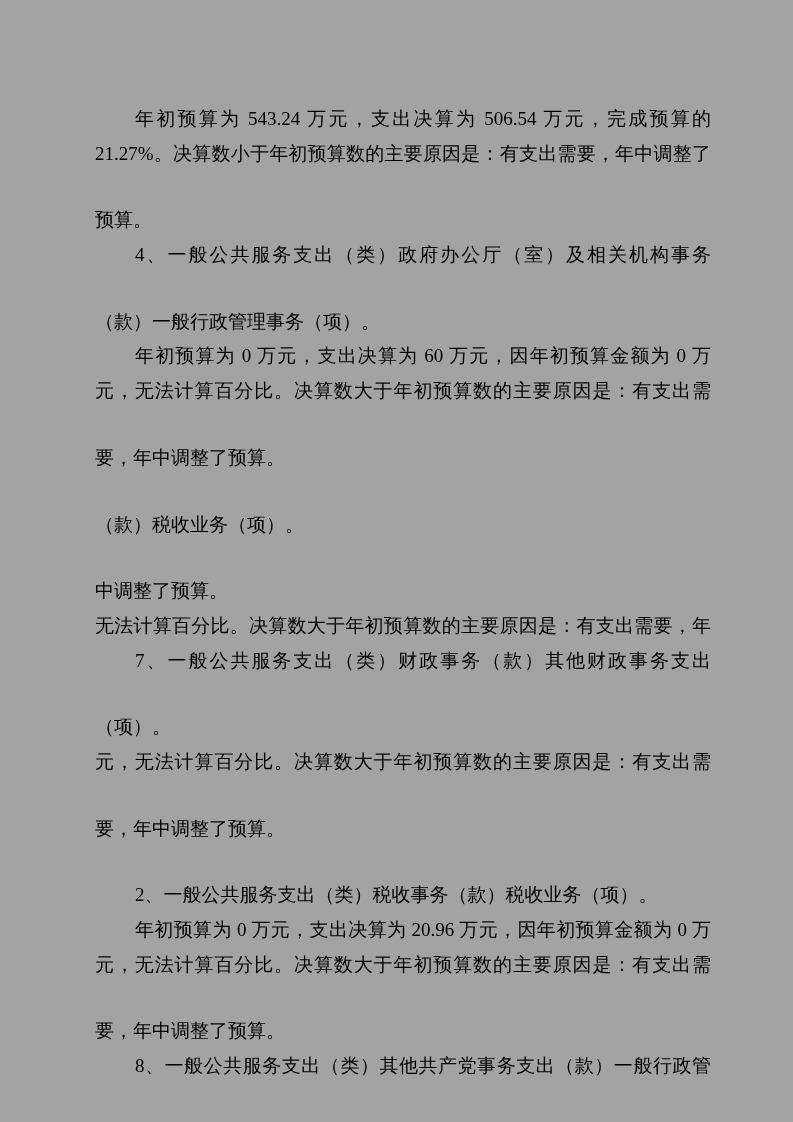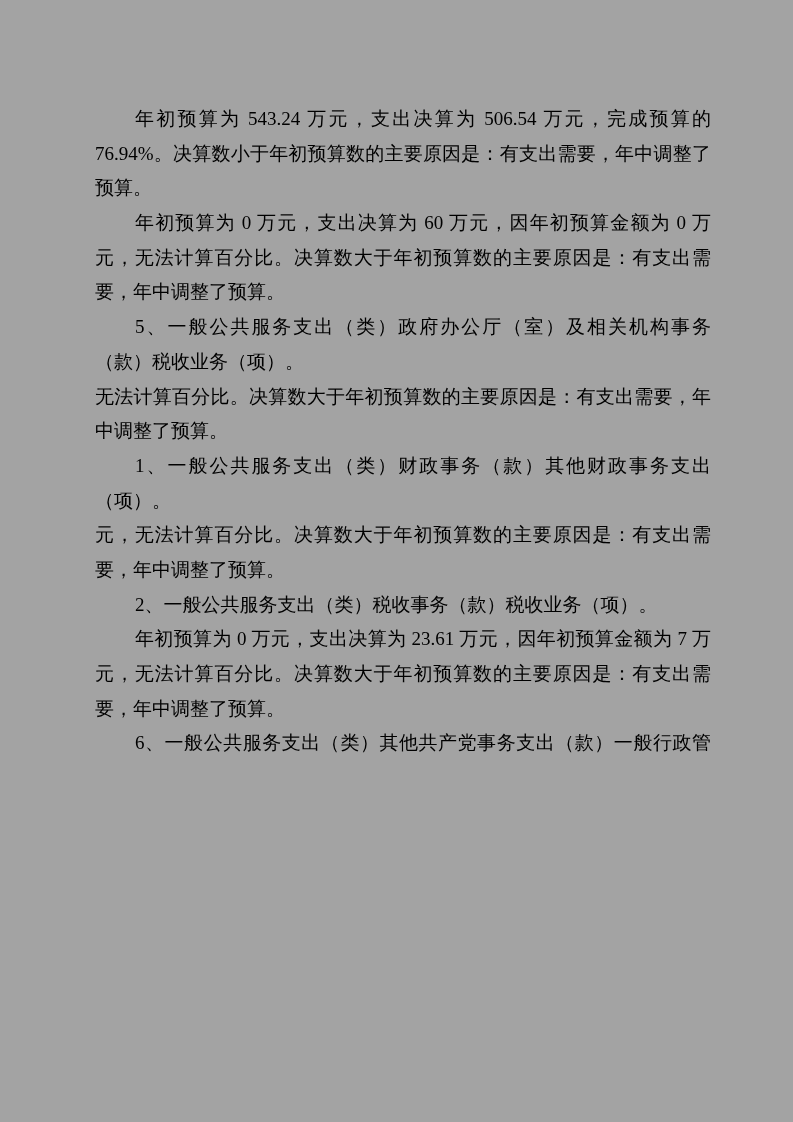--- a/index.html
+++ b/index.html
@@ -39,69 +39,73 @@
     overflow: hidden;
     text-align: justify;
     text-align-last: justify;
     white-space: normal;
   }
   .line.first {
     text-indent: 40px; 
   }
   .line.last {
     text-align-last: left; 
+    margin-top: 32px;
   }
 </style>
 </head>
 <body style="background: rgb(255, 255, 255);">
 
 <div class="page" style="background: #a3a3a3; color: rgb(0, 0, 0); padding-left: 24px;">
   <div class="content">
 
     <div class="para">
       <div class="line first">年初预算为 543.24 万元，支出决算为 506.54 万元，完成预算的</div>
-      <div class="line">76.94%。决算数小于年初预算数的主要原因是：有支出需要，年中调整了</div>
+      <div class="line">21.27%。决算数小于年初预算数的主要原因是：有支出需要，年中调整了</div>
       <div class="line last">预算。</div>
     </div>
 
+    <div class="para">
+      <div class="line first">4、一般公共服务支出（类）政府办公厅（室）及相关机构事务</div>
+      <div class="line last">（款）一般行政管理事务（项）。</div>
+    </div>
 
     <div class="para">
       <div class="line first">年初预算为 0 万元，支出决算为 60 万元，因年初预算金额为 0 万</div>
       <div class="line">元，无法计算百分比。决算数大于年初预算数的主要原因是：有支出需</div>
       <div class="line last">要，年中调整了预算。</div>
     </div>
 
     <div class="para">
-      <div class="line first">5、一般公共服务支出（类）政府办公厅（室）及相关机构事务</div>
       <div class="line last">（款）税收业务（项）。</div>
     </div>
 
     <div class="para">
+      <div class="line last">中调整了预算。</div>
       <div class="line">无法计算百分比。决算数大于年初预算数的主要原因是：有支出需要，年</div>
-      <div class="line last">中调整了预算。</div>
     </div>
 
     <div class="para">
-      <div class="line first">1、一般公共服务支出（类）财政事务（款）其他财政事务支出</div>
+      <div class="line first">7、一般公共服务支出（类）财政事务（款）其他财政事务支出</div>
       <div class="line last">（项）。</div>
     </div>
 
     <div class="para">
       <div class="line">元，无法计算百分比。决算数大于年初预算数的主要原因是：有支出需</div>
       <div class="line last">要，年中调整了预算。</div>
     </div>
 
     <div class="para">
       <div class="line first last">2、一般公共服务支出（类）税收事务（款）税收业务（项）。</div>
     </div>
 
     <div class="para">
-      <div class="line first">年初预算为 0 万元，支出决算为 23.61 万元，因年初预算金额为 7 万</div>
+      <div class="line first">年初预算为 0 万元，支出决算为 20.96 万元，因年初预算金额为 0 万</div>
       <div class="line">元，无法计算百分比。决算数大于年初预算数的主要原因是：有支出需</div>
       <div class="line last">要，年中调整了预算。</div>
     </div>
 
     <div class="para">
-      <div class="line first">6、一般公共服务支出（类）其他共产党事务支出（款）一般行政管</div>
+      <div class="line first">8、一般公共服务支出（类）其他共产党事务支出（款）一般行政管</div>
     </div>
 
   </div>
 </div>
 
 </body></html>

